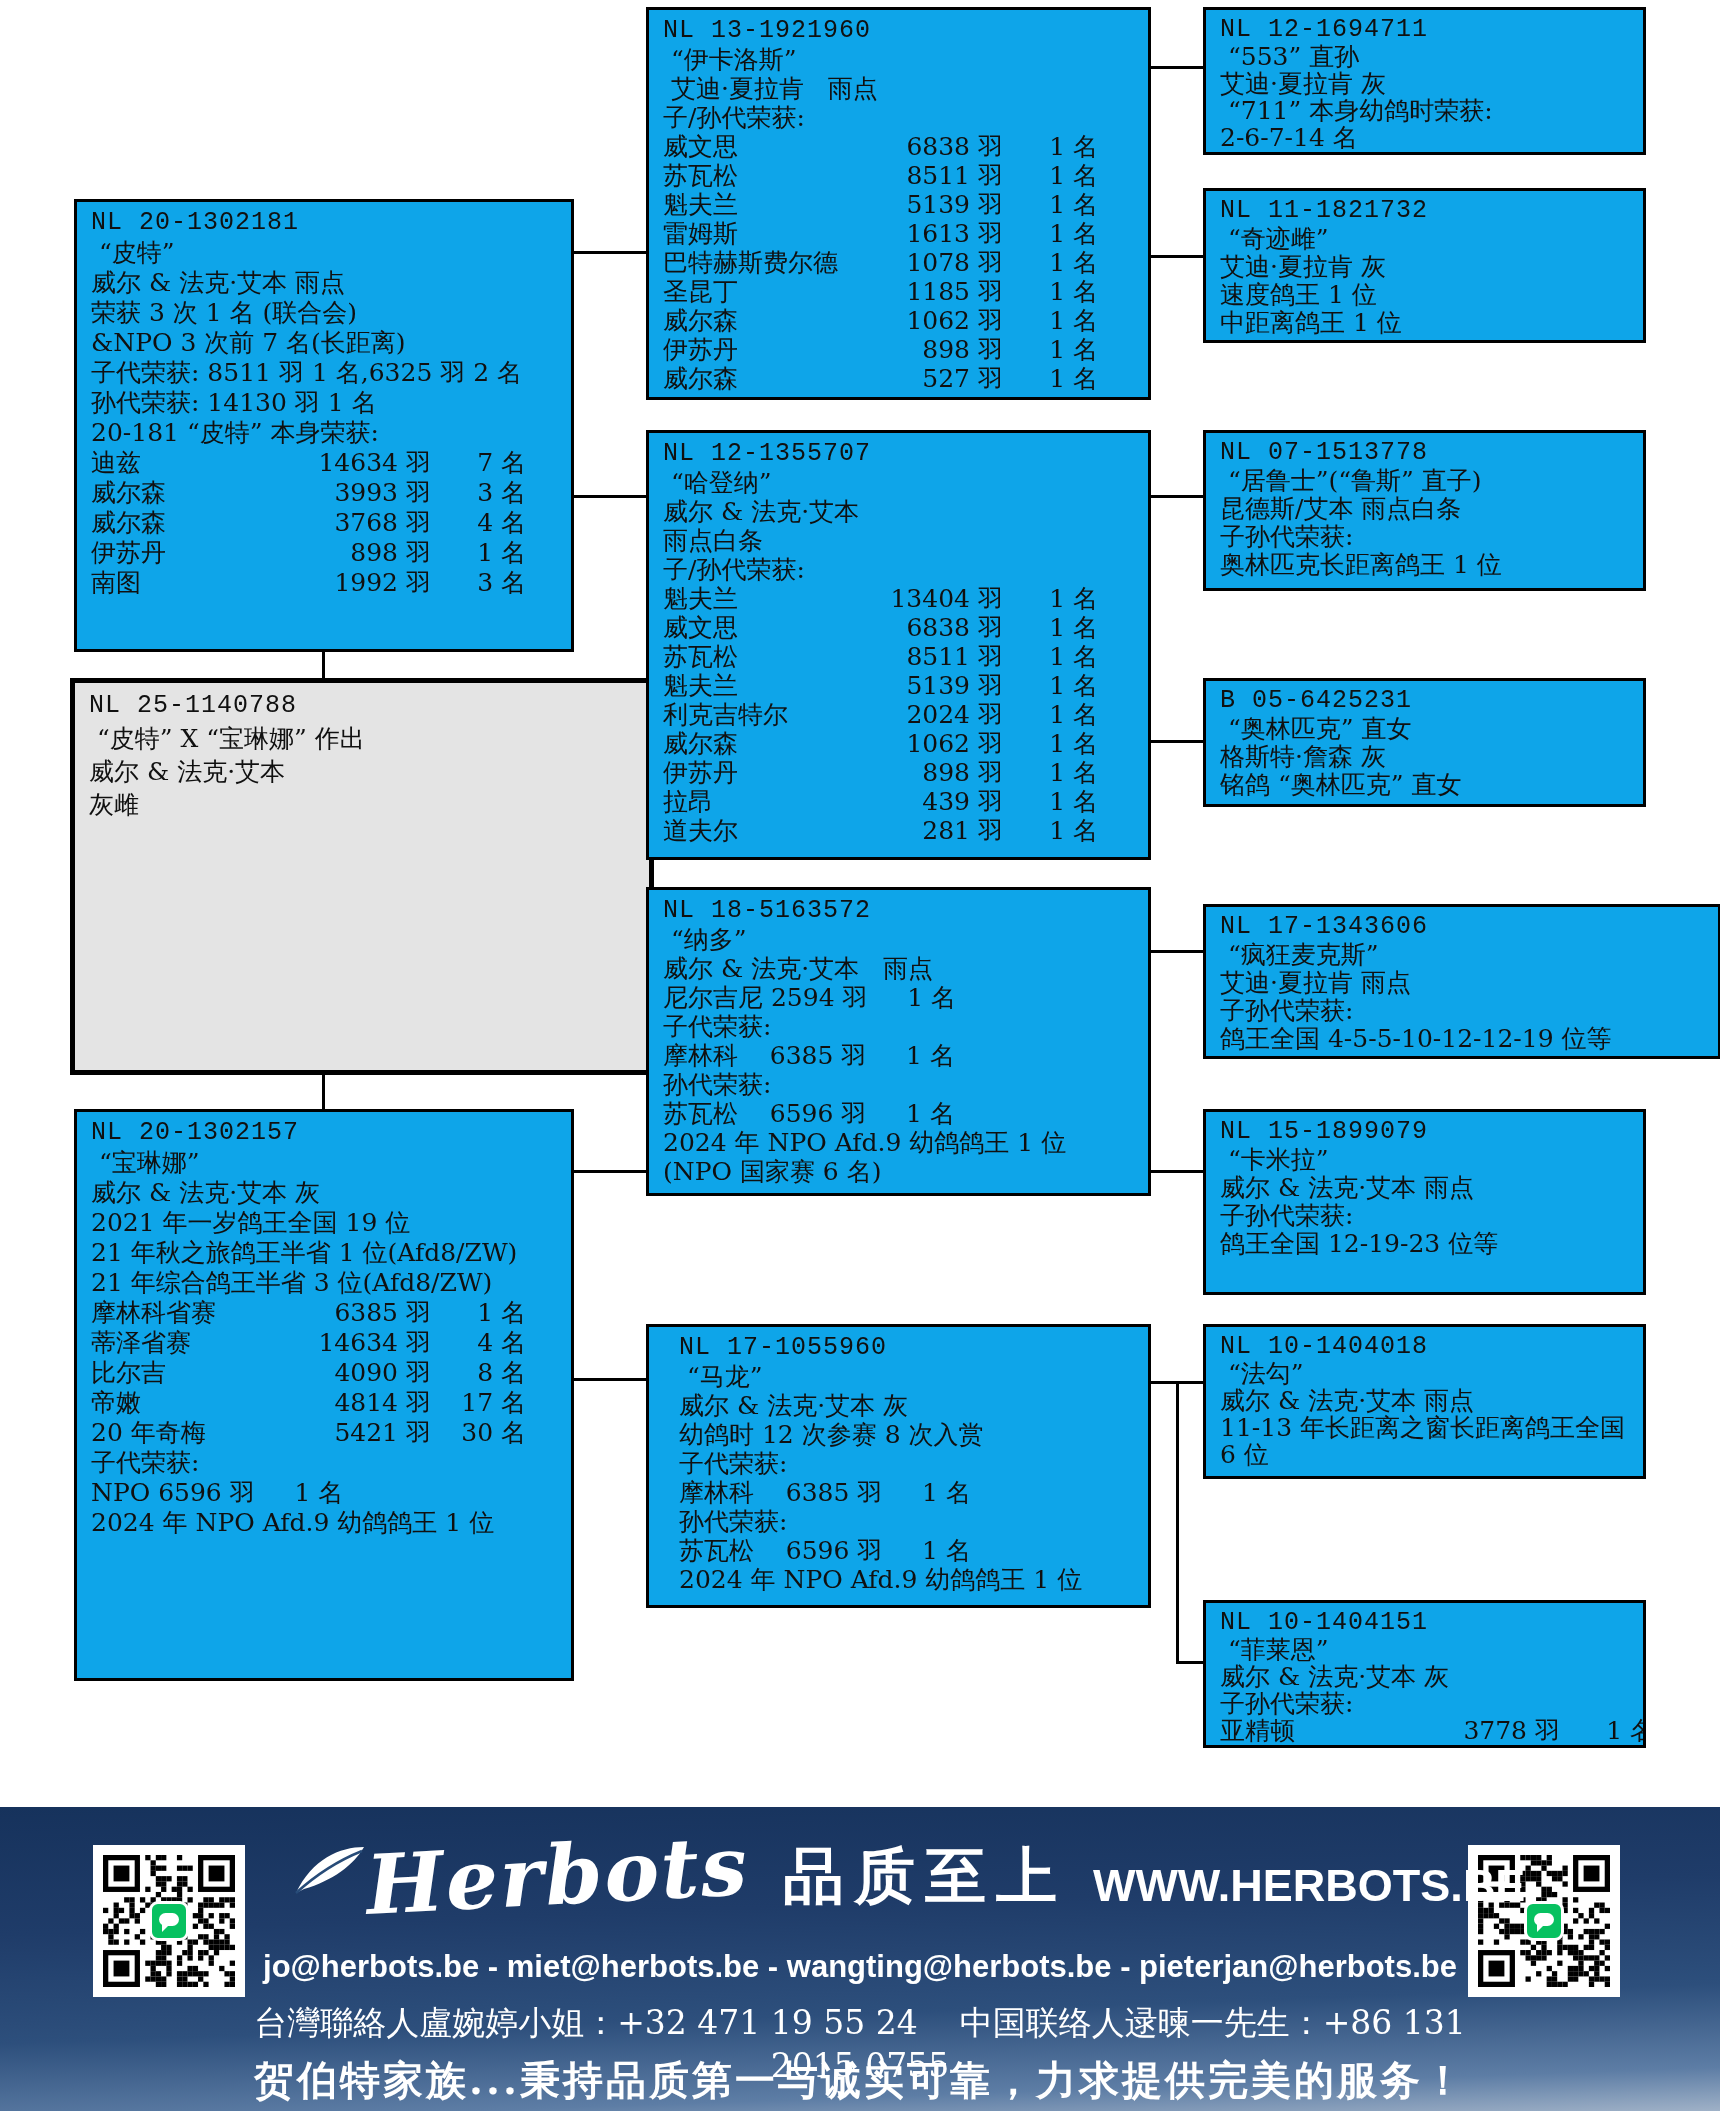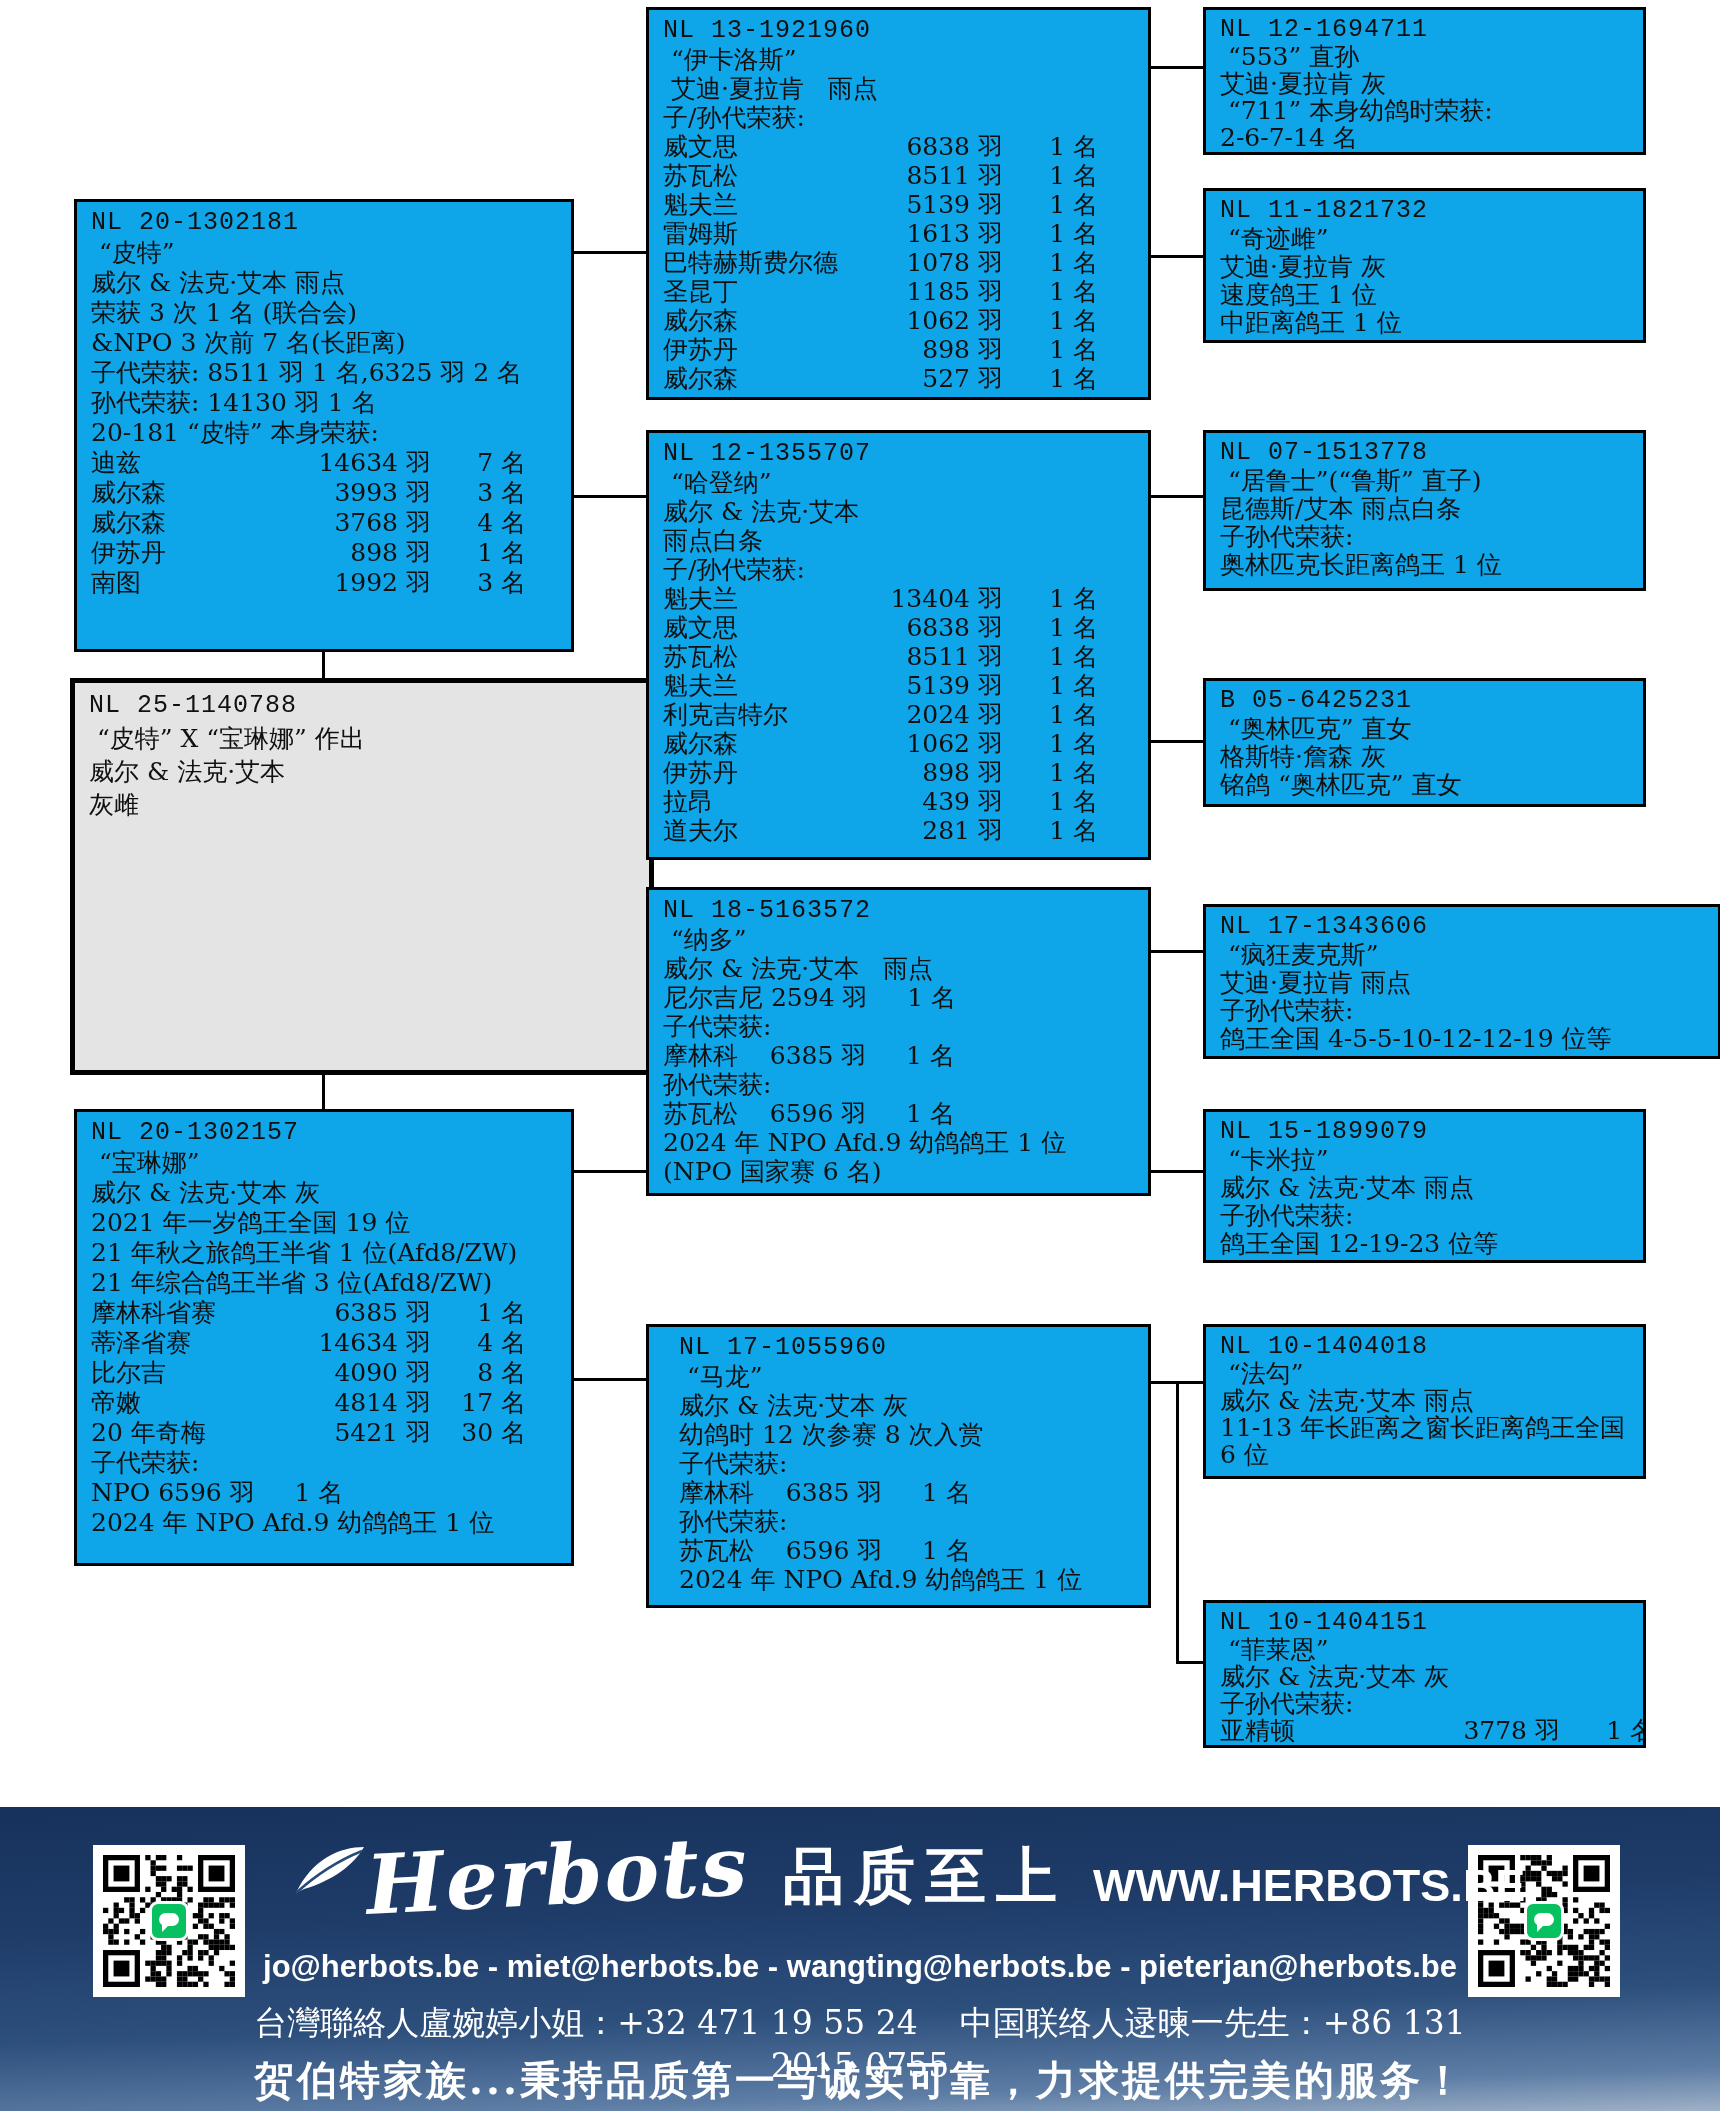--- a/index.html
+++ b/index.html
@@ -89,21 +89,21 @@
           <span class="ru">羽</span>
           <span class="rk">3 名</span>
         </div>
       </div>
       <div class="pbox subject" style="left: 70px; top: 678px; width: 584px; height: 397px; line-height: 33px;">
         <div class="ring">NL 25-1140788</div>
         <div class="tline"> “皮特” X “宝琳娜” 作出</div>
         <div class="tline">威尔 &amp; 法克·艾本</div>
         <div class="tline">灰雌</div>
       </div>
-      <div class="pbox" style="left: 74px; top: 1109px; width: 500px; height: 457px; line-height: 30px;">
+      <div class="pbox" style="left: 74px; top: 1109px; width: 500px; height: 572px; line-height: 30px;">
         <div class="ring">NL 20-1302157</div>
         <div class="tline"> “宝琳娜”</div>
         <div class="tline">威尔 &amp; 法克·艾本 灰</div>
         <div class="tline">2021 年一岁鸽王全国 19 位</div>
         <div class="tline">21 年秋之旅鸽王半省 1 位(Afd8/ZW)</div>
         <div class="tline">21 年综合鸽王半省 3 位(Afd8/ZW)</div>
         <div class="rrow">
           <span class="rn">摩林科省赛</span>
           <span class="rc">6385</span>
           <span class="ru">羽</span>
@@ -308,21 +308,21 @@
         <div class="tline">格斯特·詹森 灰</div>
         <div class="tline">铭鸽 “奥林匹克” 直女</div>
       </div>
       <div class="pbox" style="left: 1203px; top: 887px; width: 518px; height: 155px; line-height: 28px; margin-top: 17px;">
         <div class="ring">NL 17-1343606</div>
         <div class="tline"> “疯狂麦克斯”</div>
         <div class="tline">艾迪·夏拉肯 雨点</div>
         <div class="tline">子孙代荣获:</div>
         <div class="tline">鸽王全国 4-5-5-10-12-12-19 位等</div>
       </div>
-      <div class="pbox" style="left: 1203px; top: 1109px; width: 443px; height: 154px; line-height: 28px;">
+      <div class="pbox" style="left: 1203px; top: 1109px; width: 443px; height: 186px; line-height: 28px;">
         <div class="ring">NL 15-1899079</div>
         <div class="tline"> “卡米拉”</div>
         <div class="tline">威尔 &amp; 法克·艾本 雨点</div>
         <div class="tline">子孙代荣获:</div>
         <div class="tline">鸽王全国 12-19-23 位等</div>
       </div>
       <div class="pbox" style="left: 1203px; top: 1324px; width: 443px; height: 155px; line-height: 27px;">
         <div class="ring">NL 10-1404018</div>
         <div class="tline"> “法勾”</div>
         <div class="tline">威尔 &amp; 法克·艾本 雨点</div>

